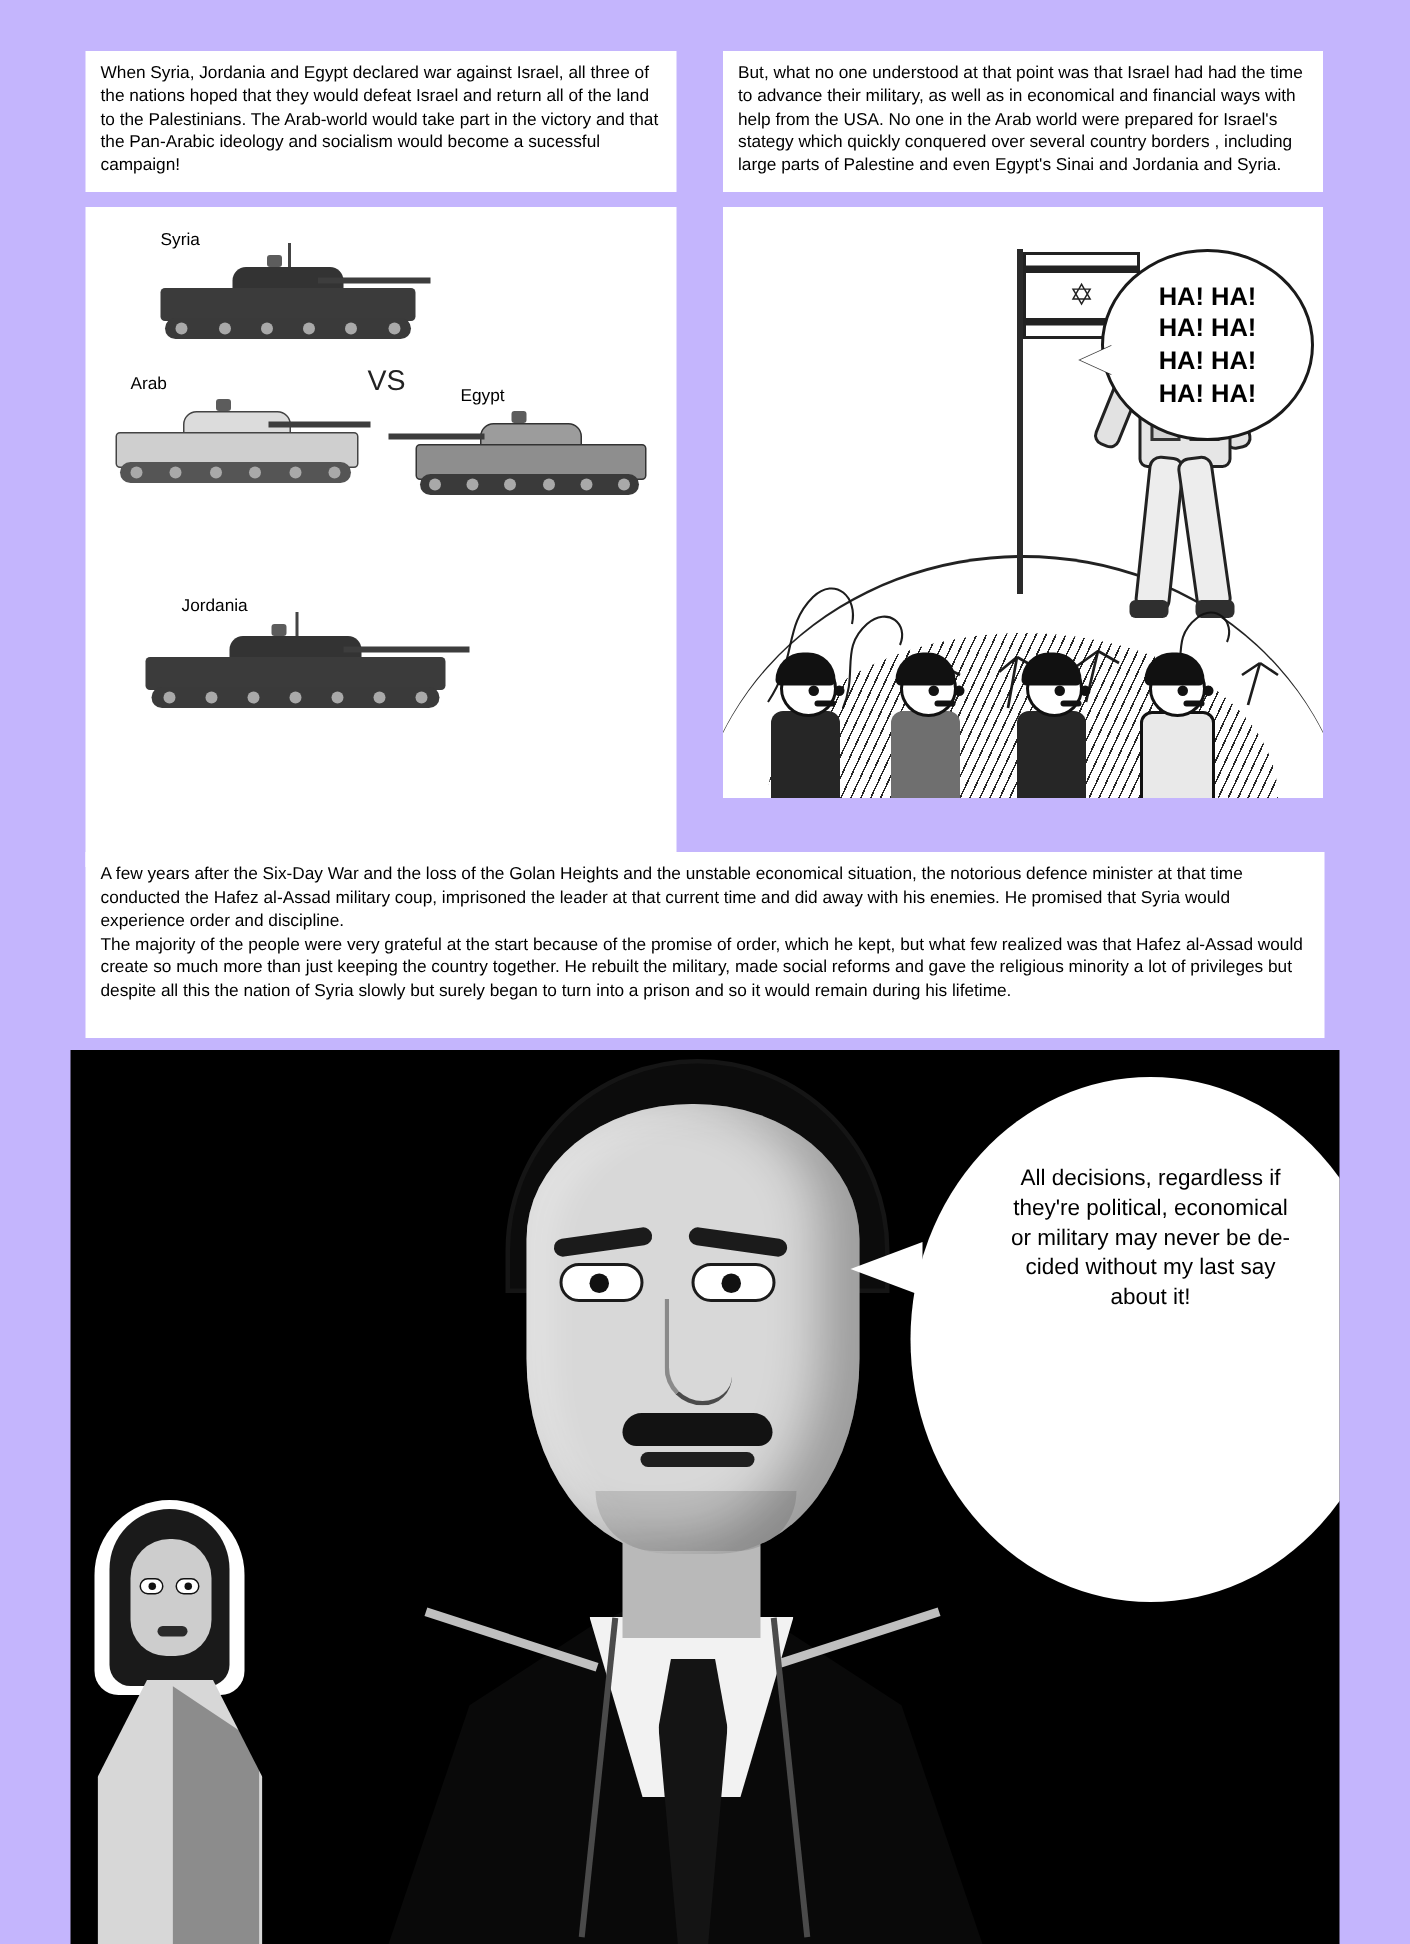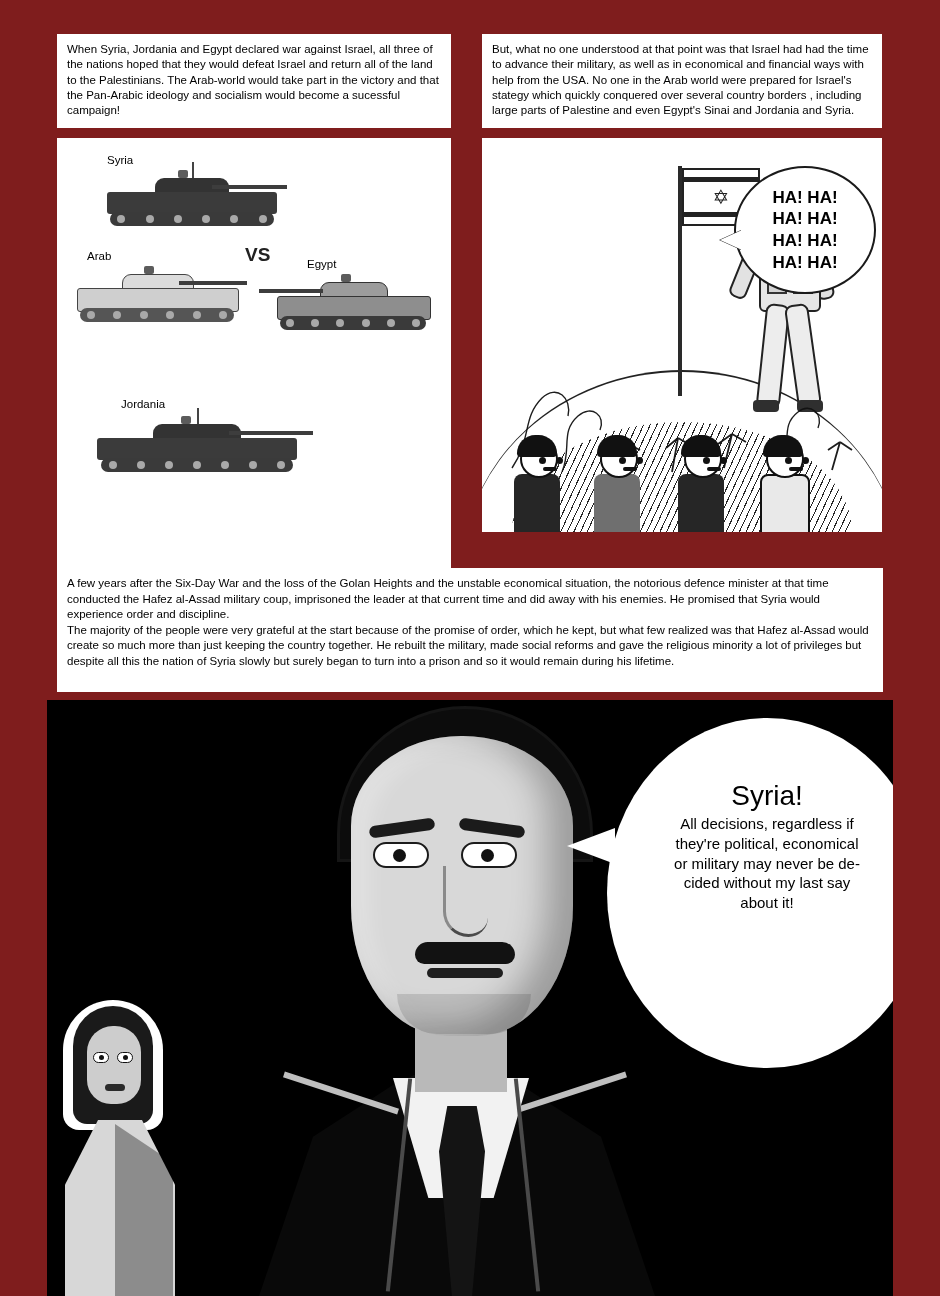--- a/index.html
+++ b/index.html
@@ -14,21 +14,21 @@
     overflow: hidden;
     font-family: "Liberation Sans", sans-serif;
     color: #000;
   }
 
   .page {
     position: absolute;
     left: 0; top: 0;
     width: 940px;
     height: 1296px;
-    background: #7f1d1d;
+    background: #c4b5fd;
   }
 
   
   .caption {
     position: absolute;
     background: #ffffff;
     box-sizing: border-box;
     padding: 8px 10px 8px 10px;
     font-size: 11.5px;
     line-height: 1.33;
@@ -545,21 +545,21 @@
           <i></i>
           <i></i>
           <i></i>
           <i></i>
           <i></i>
       </div>
     </div>
 
     <div class="tank-label" style="left:30px; top:112px;">Arab</div>
 
-    <div class="vs-label" style="left:188px; top:106px;font-weight:bold;">VS</div>
+    <div class="vs-label" style="left:188px; top:106px;">VS</div>
 
     <div class="tank light" style="left:20px; top:132px; width:160px; height:56px;">
       <div class="hatch"></div>
       <div class="turret"></div>
       <div class="barrel" style="left:64%; width:42%;"></div>
       <div class="hull"></div>
       <div class="tracks"></div>
       <div class="wheels">
         <i></i>
           <i></i>
@@ -749,21 +749,20 @@
           <div class="pupil"></div>
         </div>
       <div class="nose"></div>
       <div class="mustache"></div>
       <div class="mouth"></div>
       <div class="chin-shade"></div>
     </div>
 
     <div id="assad-tail"></div>
     <div id="assad-bubble">
-      <div class="big">Syria!</div>
       <div class="l2">All decisions, regardless if
 they're political, economical
 or military may never be de-
 cided without my last say
 about it!</div>
     </div>
   </div>
 
 </div>
 

